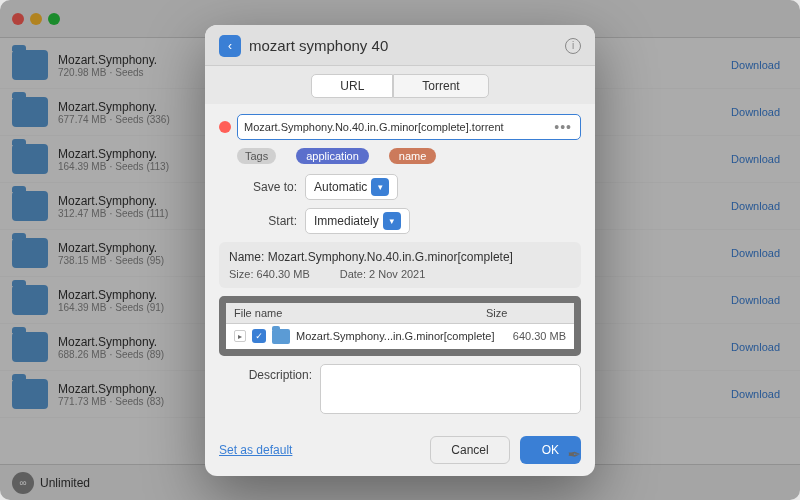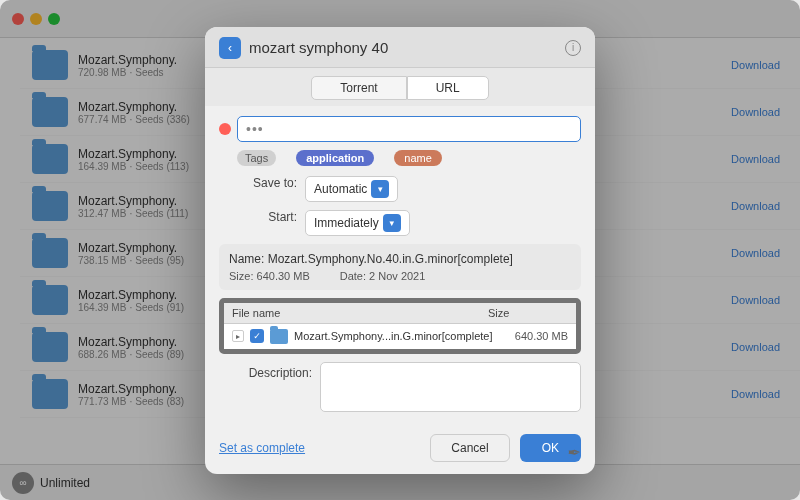--- a/index.html
+++ b/index.html
@@ -41,21 +41,20 @@
     .traffic-light {
       width: 12px; height: 12px;
       border-radius: 50%;
     }
     .tl-red { background: #ff5f57; }
     .tl-yellow { background: #febc2e; }
     .tl-green { background: #28c840; }
 
     .bg-list {
       padding: 4px 0;
-      margin-left: 20px;
     }
 
     .bg-list-item {
       display: flex;
       align-items: center;
       padding: 8px 12px;
       gap: 10px;
       border-bottom: 1px solid #eeeeee;
     }
 
@@ -296,26 +295,27 @@
 
     .tag-btn {
       font-size: 11px;
       color: white;
       padding: 2px 10px;
       border-radius: 10px;
       border: none;
       cursor: pointer;
     }
 
-    .tag-application { background: #5b6fcc; font-weight: bold; }
+    .tag-application { background: #5b6fcc; }
     .tag-music { background: #cc7a5b; }
 
     
     .form-row {
       display: flex;
+      align-items: center;
       gap: 8px;
       margin-bottom: 8px;
       padding-left: 18px;
     }
 
     .form-label {
       font-size: 12px;
       color: #444;
       min-width: 60px;
       text-align: right;
@@ -361,21 +361,21 @@
 
     .info-meta {
       display: flex;
       gap: 30px;
       font-size: 11px;
       color: #555;
     }
 
     
     .file-table {
-      border: 5px solid #737373;
+      border: 7px solid #737373;
       border-radius: 5px;
       overflow: hidden;
       margin-bottom: 8px;
       background: white;
     }
 
     .file-table-header {
       display: flex;
       background: #e8e8e8;
       border-bottom: 1px solid #ccc;
@@ -625,29 +625,30 @@
 <div class="modal-overlay">
   <div class="modal">
 
     <div class="modal-titlebar">
       <div class="modal-back-btn">‹</div>
       <span class="modal-title-text">mozart symphony 40</span>
       <div class="modal-info-btn">i</div>
     </div>
 
     <div class="modal-tabs">
+      <button class="tab-btn active">URL</button>
       <button class="tab-btn">Torrent</button>
-      <button class="tab-btn active">URL</button>
     </div>
 
     <div class="modal-body">
 
       <div class="url-row">
         <div class="red-dot"></div>
         <div class="url-input-wrapper">
+          <input class="url-input" type="text" value="Mozart.Symphony.No.40.in.G.minor[complete].torrent" style="">
           <button class="url-dots-btn">•••</button>
         </div>
       </div>
 
       <div class="tags-row">
         <span class="tags-label">Tags</span>
         <button class="tag-btn tag-application">application</button>
         <button class="tag-btn tag-music">name</button>
       </div>
 
@@ -699,21 +700,21 @@
       </div>
 
       <div class="desc-row">
         <span class="desc-label">Description:</span>
         <textarea class="desc-input" style=""></textarea>
       </div>
 
     </div>
 
     <div class="modal-footer">
-      <a class="set-default-link" href="#">Set as complete</a>
+      <a class="set-default-link" href="#">Set as default</a>
       <div class="footer-btns">
         <button class="cancel-btn">Cancel</button>
         <button class="ok-btn">OK</button>
       </div>
     </div>
 
     <div class="pen-icon">✒</div>
   </div>
 </div>
 

